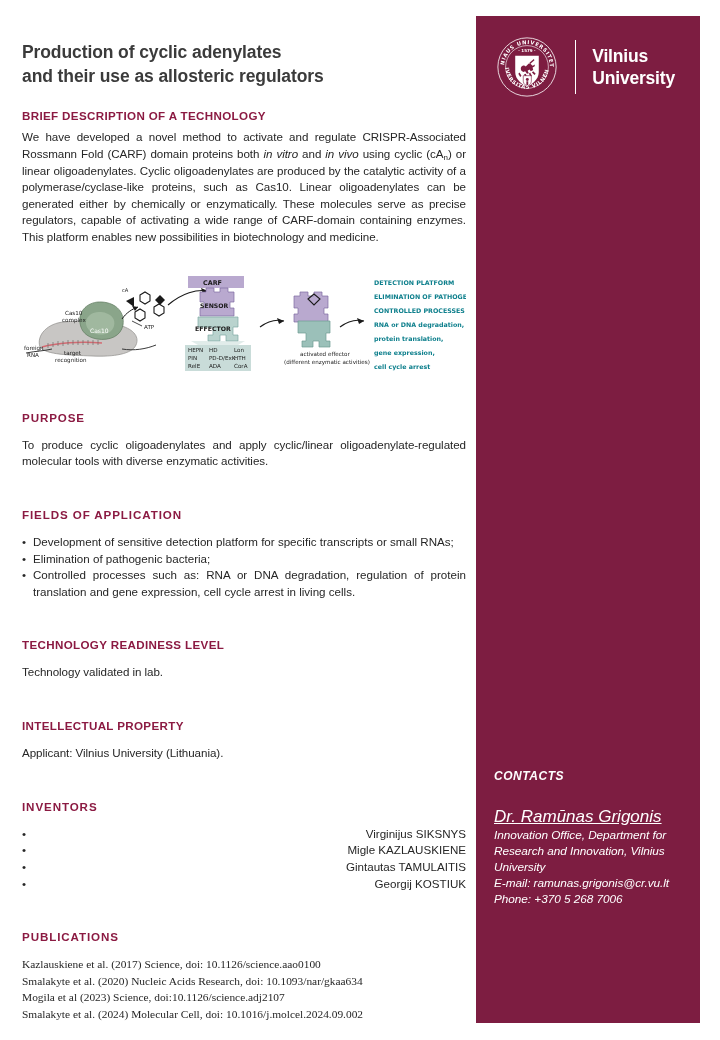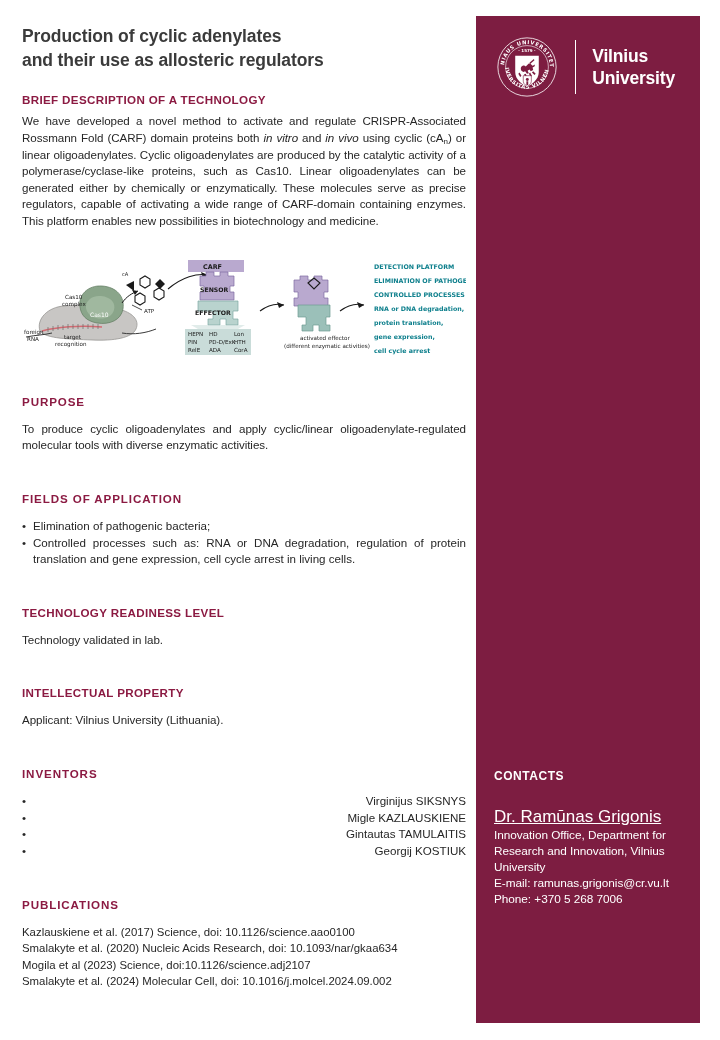--- a/index.html
+++ b/index.html
@@ -7,21 +7,21 @@
     width: 720px; height: 1040px;
     background: #ffffff;
     font-family: "Liberation Sans", sans-serif;
     overflow: hidden;
   }
   .page { position: relative; width: 720px; height: 1040px; background:#fff; }
 
   
   .content {
     position: absolute;
-    left: 22px; top: 24px;
+    left: 22px; top: 40px;
     width: 444px;
   }
   .doc-title {
     font-size: 17.5px;
     font-weight: bold;
     color: #3b3b3b;
     line-height: 1.38;
     letter-spacing: -0.1px;
     margin-bottom: 21px;
   }
@@ -61,21 +61,21 @@
     padding-left: 11px;
     position: relative;
   }
   ul.plain li::before {
     content: "\2022";
     position: absolute;
     left: 0; top: 0;
   }
   ul.inventors li { text-align: right; }
 
-  .pub-line { font-size: 11.4px; line-height: 1.45; color: #262626; white-space: nowrap; }
+  .pub-line { font-size: 11.4px; line-height: 1.45; color: #262626; white-space: nowrap; font-family: Liberation Serif, serif; }
 
   
   .figure-wrap {
     position: relative;
     width: 444px; height: 112px;
     margin: 2px 0 0 0;
   }
   .figure-wrap svg { display:block; }
 
   
@@ -109,20 +109,21 @@
     line-height: 1.27;
     letter-spacing: -0.2px;
   }
   .logo-wordmark span { display:block; }
 
   .contacts {
     position: absolute;
     left: 18px; top: 753px;
     width: 196px;
     z-index: 4;
+    font-style: italic;
   }
   .contacts h3 {
     color: #ffffff;
     font-size: 12px;
     font-weight: bold;
     letter-spacing: 0.55px;
     margin-bottom: 24px;
   }
   .contacts .c-name {
     color: #ffffff;
@@ -269,20 +270,21 @@
 
     <h2 class="section-heading">PURPOSE</h2>
     <div class="gap-sm" style="height:6px"></div>
     <p class="body-text">To produce cyclic oligoadenylates and apply cyclic/linear oligoadenylate-regulated molecular tools with diverse enzymatic activities.</p>
 
     <div class="gap-lg"></div>
 
     <h2 class="section-heading">FIELDS OF APPLICATION</h2>
     <div class="gap-sm" style="height:6px"></div>
     <ul class="plain">
+      <li>Development of sensitive detection platform for specific transcripts or small RNAs;</li>
       <li>Elimination of pathogenic bacteria;</li>
       <li>Controlled processes such as: RNA or DNA degradation, regulation of protein translation and gene expression, cell cycle arrest in living cells.</li>
     </ul>
 
     <div class="gap-lg"></div>
 
     <h2 class="section-heading tight">TECHNOLOGY READINESS LEVEL</h2>
     <div class="gap-sm" style="height:6px"></div>
     <p class="body-text body-left">Technology validated in lab.</p>
 

